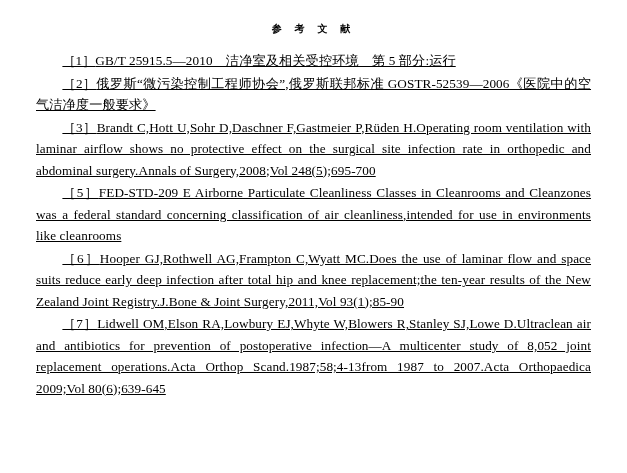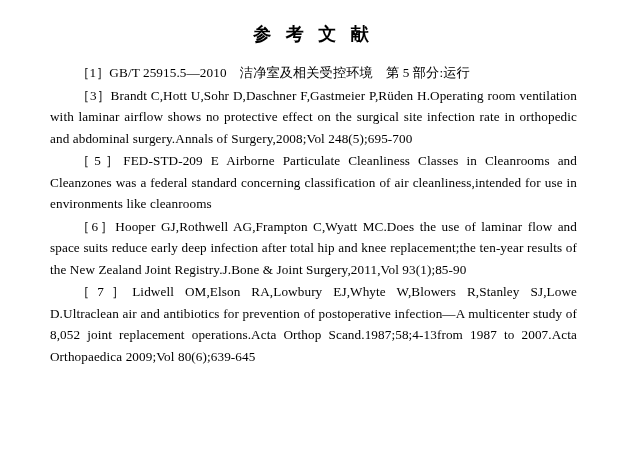--- a/index.html
+++ b/index.html
@@ -16,31 +16,32 @@
   }
   .page {
     position: relative;
     width: 627px;
     height: 473px;
     box-sizing: border-box;
     padding: 0 34px;
   }
   .section-title {
     text-align: center;
-    font-family: Liberation Serif, serif;
+    font-family: Liberation Sans, sans-serif;
     font-weight: bold;
-    font-size: 18px;
+    font-size: 10px;
     letter-spacing: 5px;
     margin-top: 22px;
     margin-bottom: 14px;
   }
   .ref-list {
-    margin: 16px;
+    margin: 2px;
     padding: 0;
     list-style: none;
+    text-decoration: underline;
   }
   .ref-item {
     font-size: 13.2px;
     line-height: 1.63;
     text-align: justify;
     text-justify: inter-character;
     text-indent: 2em;
     margin-bottom: 1px;
     word-break: break-word;
   }
@@ -56,20 +57,23 @@
 
 <div class="page">
 
   <div class="section-title">参 考 文 献</div>
 
   <ul class="ref-list">
     <li class="ref-item">
       <span class="num">［1］</span><span class="body">GB/T 25915.5—2010　洁净室及相关受控环境　第 5 部分:运行</span>
     </li>
     <li class="ref-item">
+      <span class="num">［2］</span><span class="body">俄罗斯“微污染控制工程师协会”,俄罗斯联邦标准 GOSTR-52539—2006《医院中的空气洁净度一般要求》</span>
+    </li>
+    <li class="ref-item">
       <span class="num">［3］</span><span class="body">Brandt C,Hott U,Sohr D,Daschner F,Gastmeier P,Rüden H.Operating room ventilation with laminar airflow shows no protective effect on the surgical site infection rate in orthopedic and abdominal surgery.Annals of Surgery,2008;Vol 248(5);695-700</span>
     </li>
     <li class="ref-item">
       <span class="num">［5］</span><span class="body">FED-STD-209 E Airborne Particulate Cleanliness Classes in Cleanrooms and Cleanzones was a federal standard concerning classification of air cleanliness,intended for use in environments like cleanrooms</span>
     </li>
     <li class="ref-item">
       <span class="num">［6］</span><span class="body">Hooper GJ,Rothwell AG,Frampton C,Wyatt MC.Does the use of laminar flow and space suits reduce early deep infection after total hip and knee replacement;the ten-year results of the New Zealand Joint Registry.J.Bone &amp; Joint Surgery,2011,Vol 93(1);85-90</span>
     </li>
     <li class="ref-item">
       <span class="num">［7］</span><span class="body">Lidwell OM,Elson RA,Lowbury EJ,Whyte W,Blowers R,Stanley SJ,Lowe D.Ultraclean air and antibiotics for prevention of postoperative infection—A multicenter study of 8,052 joint replacement operations.Acta Orthop Scand.1987;58;4-13from 1987 to 2007.Acta Orthopaedica 2009;Vol 80(6);639-645</span>

